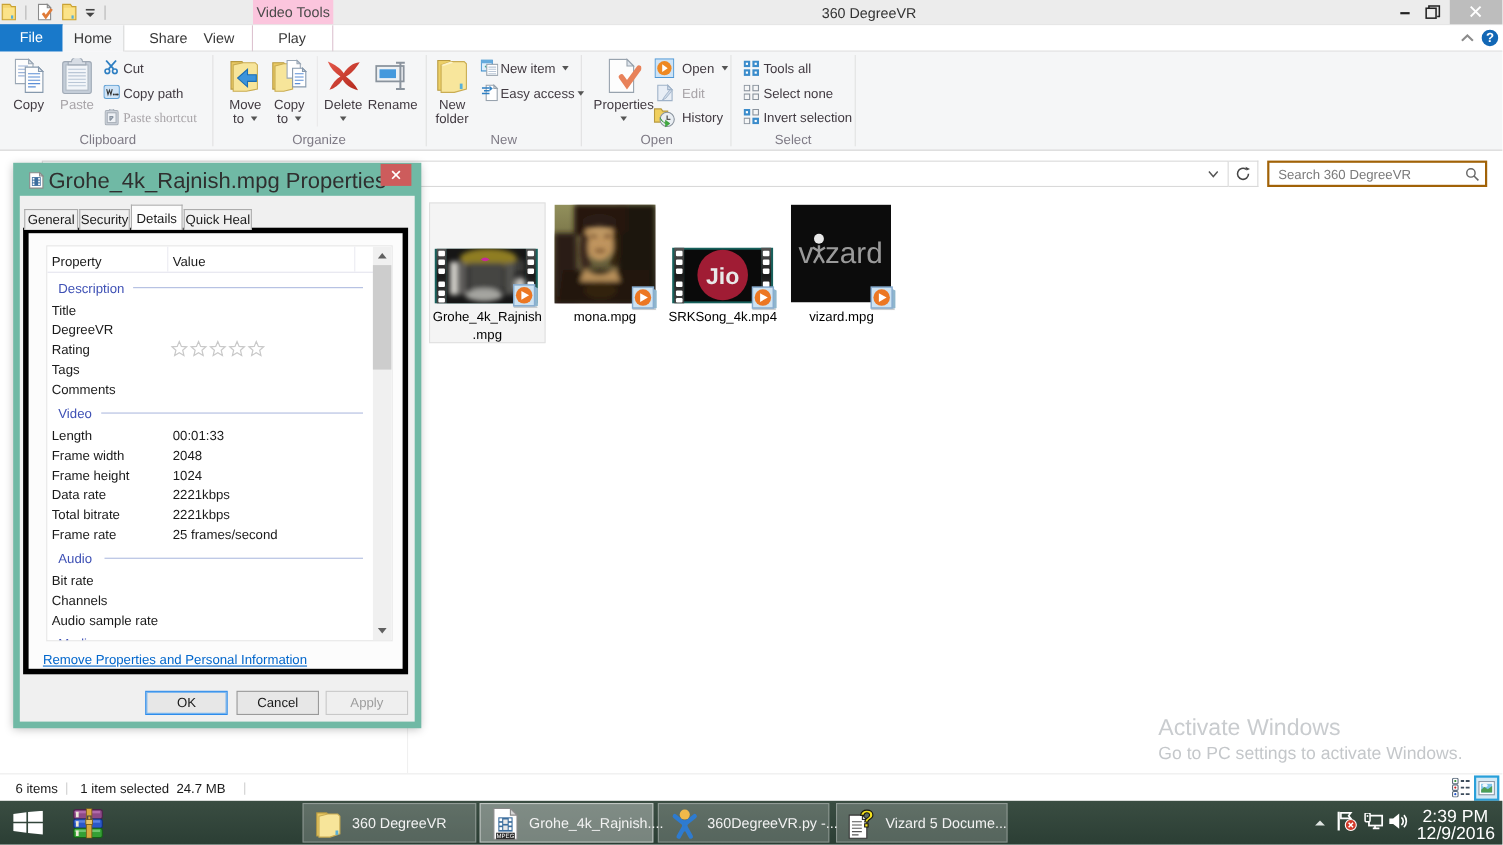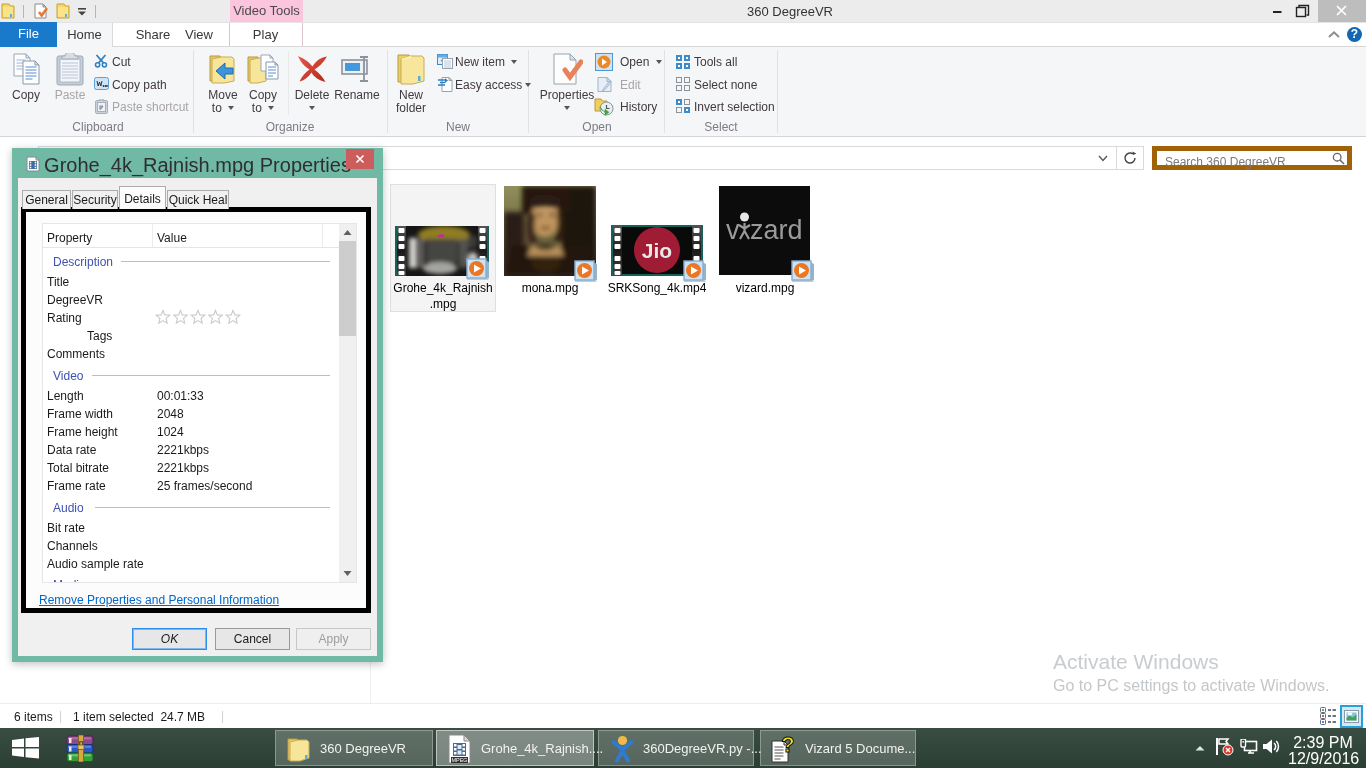--- a/index.html
+++ b/index.html
@@ -24,21 +24,21 @@
 .glabel { position:absolute; top:73px; font-size:12px; color:#7e7a85; width:120px; text-align:center; }
 .rtext { position:absolute; font-size:12px; color:#413a41; white-space:nowrap; }
 .rtext.dis { color:#a8a4a8; }
 .bigbtn { position:absolute; font-size:12px; color:#413a41; text-align:center; white-space:nowrap; line-height:13px; }
 .caret { display:inline-block; width:0; height:0; border-left:3.5px solid transparent; border-right:3.5px solid transparent; border-top:4px solid #555; vertical-align:2px; margin-left:3px; }
 .icon { position:absolute; }
 
 #addr-row { position:absolute; left:0; top:138px; width:1366px; height:38px; background:#fff; }
 #addr-box { position:absolute; left:38px; top:8px; width:1079px; height:24px; background:#fff; border:1px solid #d9d9d9; }
 #refresh-box { position:absolute; left:1117px; top:8px; width:27px; height:24px; border:1px solid #d9d9d9; border-left:none; }
-#search-box { position:absolute; left:1152px; top:8px; width:200px; height:24px; border:5px solid #a16207; font-size:12px; color:#7a7a7a; line-height:22px; padding-left:8px; }
+#search-box { position:absolute; left:1152px; top:8px; width:200px; height:24px; border:2px solid #a16207; font-size:12px; color:#7a7a7a; line-height:22px; padding-left:8px; }
 
 #content { position:absolute; left:0; top:176px; width:1366px; height:527px; background:#fff; }
 #navsep { position:absolute; left:370px; top:0px; width:1px; height:527px; background:#f0f0f0; }
 #seltile { position:absolute; left:390px; top:8px; width:106px; height:128px; background:#f4f4f4; border:1px solid #e0e0e0; }
 .tile-label { position:absolute; font-size:12px; color:#000; text-align:center; line-height:15.5px; white-space:nowrap; }
 #aw1 { position:absolute; left:1053px; top:650px; font-size:21px; color:#c9cccf; }
 #aw2 { position:absolute; left:1053px; top:677px; font-size:16px; color:#c4c7ca; }
 
 #statusbar { position:absolute; left:0; top:703px; width:1366px; height:25px; background:#fff; border-top:1px solid #ececec; font-size:12px; color:#1a1a1a; }
 
@@ -167,21 +167,21 @@
       <circle cx="11.5" cy="9" r="0.9" fill="#333"></circle>
       <circle cx="13" cy="9" r="0.9" fill="#333"></circle>
   </svg>
   <div class="rtext" style="left:112px;top:31px;">Copy path</div>
   <svg class="icon" style="left:95px;top:52px;" width="13" height="15" viewBox="0 0 13 15">
     <rect x="0.5" y="1.5" width="12" height="13" rx="1.5" fill="#ccd2da" stroke="#a9b0b9"></rect>
     <rect x="2.5" y="3.5" width="8" height="9" fill="#eef1f5" stroke="#a9b0b9"></rect>
     <path d="M4.5 1.5 a2 2 0 0 1 4 0" fill="#ccd2da" stroke="#a9b0b9"></path>
     <path d="M5 10.5 v-3.5 h3 M8 7 l-3 3.5" stroke="#8893a0" stroke-width="1.2" fill="none"></path>
   </svg>
-  <div class="rtext dis" style="left:112px;top:53px;">Paste shortcut</div>
+  <div class="rtext dis" style="left:112px;top:53px;font-family:Liberation Serif, serif;">Paste shortcut</div>
 
   <svg class="icon" style="left:208px;top:6px;" width="32" height="33" viewBox="0 0 32 33">
     <path d="M2 3 h10 l2 3 v22 H2 z" fill="#e9c963" stroke="#b89a40"></path>
     <path d="M4 6 l9 -2 h11 l2 2 v22 l-10 2 H4 z" fill="#f7e59a" stroke="#c9ac52"></path>
     <path d="M26 14 l-8 0 0 -5 -9 8 9 8 0 -5 8 0 z" fill="#3c94db" stroke="#1c6db2" transform="translate(-1,1)"></path>
   </svg>
   <div class="bigbtn" style="left:203px;top:42px;width:40px;">Move<br>to <span class="caret"></span></div>
   <svg class="icon" style="left:247px;top:6px;" width="33" height="33" viewBox="0 0 33 33">
     <path d="M1 4 h10 l2 3 v21 H1 z" fill="#e9c963" stroke="#b89a40"></path>
     <path d="M3 7 l8 -2 h8 v23 l-8 2 H3 z" fill="#f7e59a" stroke="#c9ac52"></path>
@@ -632,21 +632,21 @@
         <div class="prow" style="top:87px;">Rating</div>
         <svg class="abs" style="left:112px;top:85px;" width="88" height="16" viewBox="0 0 88 16">
           <g fill="none" stroke="#c9c9c9" stroke-width="1.1">
             <path id="st" d="M8 1.5 l1.9 4.4 4.8 0.4 -3.6 3.1 1.1 4.7 -4.2-2.5 -4.2 2.5 1.1-4.7 -3.6-3.1 4.8-0.4 z"></path>
             <use href="#st" x="17.5"></use>
               <use href="#st" x="35"></use>
               <use href="#st" x="52.5"></use>
               <use href="#st" x="70"></use>
           </g>
         </svg>
-        <div class="prow" style="top:105px;margin-left:40px;">Tags</div>
+        <div class="prow" style="top:105px;">Tags</div>
         <div class="prow" style="top:123px;">Comments</div>
         <div class="psec" style="top:145px;">Video</div>
         <div class="psec-line" style="left:49px;top:151px;width:238px;"></div>
         <div class="prow" style="top:165px;">Length</div>
           <div class="pval" style="top:165px;">00:01:33</div>
         <div class="prow" style="top:183px;">Frame width</div>
           <div class="pval" style="top:183px;">2048</div>
         <div class="prow" style="top:201px;">Frame height</div>
           <div class="pval" style="top:201px;">1024</div>
         <div class="prow" style="top:219px;">Data rate</div>
@@ -666,17 +666,17 @@
               <path d="M0.5 6 L4.5 1 L8.5 6 z" fill="#606060"></path>
             </svg>
           <div class="abs" style="left:0;top:17px;width:17px;height:95px;background:#cdcdcd;"></div>
           <svg class="abs" style="left:4px;top:346px;" width="9" height="7">
               <path d="M0.5 1 L4.5 6 L8.5 1 z" fill="#606060"></path>
             </svg>
         </div>
       </div>
       <div id="dlg-link">Remove Properties and Personal Information</div>
     </div>
-    <div class="dbtn" style="left:114px;border:1px solid #2d8cec;box-shadow:inset 0 0 0 1px #7db7ef;font-style:italic;">OK</div>
+    <div class="dbtn" style="left:114px;border:1px solid #2d8cec;box-shadow:inset 0 0 0 1px #7db7ef;">OK</div>
     <div class="dbtn" style="left:197px;">Cancel</div>
     <div class="dbtn" style="left:278px;color:#9d9d9d;border-color:#c8c8c8;background:#efefef;">Apply</div>
   </div>
 </div>
 
 </body></html>

